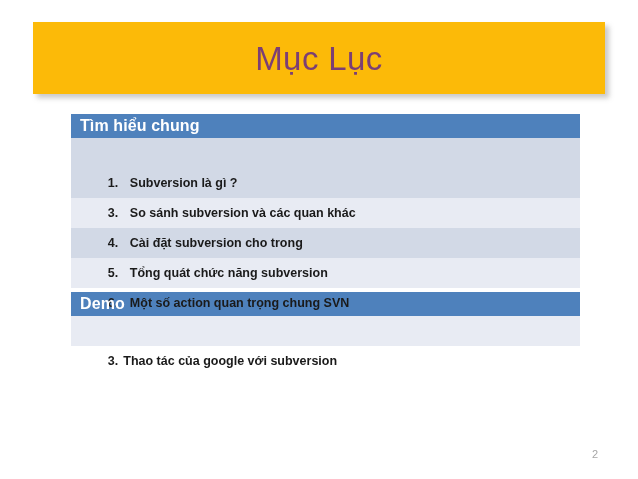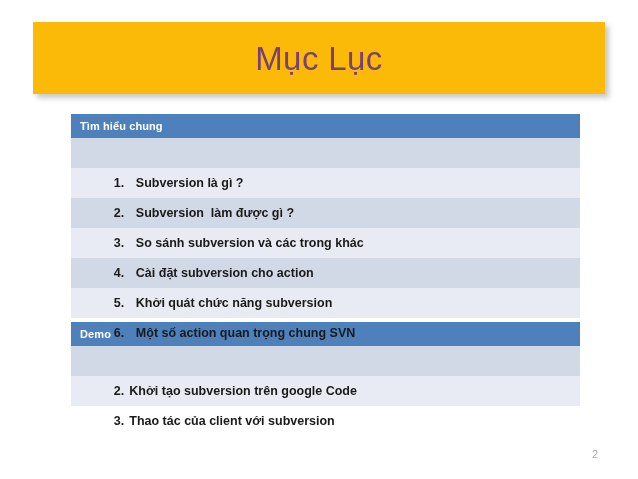--- a/index.html
+++ b/index.html
@@ -57,36 +57,36 @@
 
   .toc-row {
     display: block;
     width: 100%;
     box-sizing: border-box;
   }
 
   .section-header {
     background: #4E81BC;
     color: #FFFFFF;
-    font-size: 11px;
+    font-size: 16px;
     font-weight: bold;
     height: 24px;
     line-height: 24px;
     padding-left: 9px;
     box-sizing: border-box;
     letter-spacing: 0.1px;
   }
 
   .item-row {
     height: 30px;
     line-height: 30px;
     font-size: 12.5px;
     font-weight: bold;
     color: #1A1A1A;
-    padding-left: 22px;
+    padding-left: 16px;
     box-sizing: border-box;
     white-space: pre;
   }
   .item-row.shade-a { background: #D2D9E6; }
   .item-row.shade-b { background: #E8EBF3; }
 
   .num {
     display: inline-block;
     font-weight: bold;
   }
@@ -120,44 +120,38 @@
     <div class="title-text">Mục Lục</div>
   </div>
 
   <div class="toc-table">
 
     <div class="toc-row section-header">Tìm hiểu chung</div>
 
     <div class="toc-row item-row shade-a">
       <span class="num wide">1.</span><span class="label">Subversion là gì ?</span>
     </div>
+    <div class="toc-row item-row shade-a">
+      <span class="num wide">3.</span><span class="label">So sánh subversion và các quan khác</span>
+    </div>
     <div class="toc-row item-row shade-b">
-      <span class="num wide">2.</span><span class="label">Subversion  làm được gì ?</span>
+      <span class="num wide">4.</span><span class="label">Cài đặt subversion cho trong</span>
     </div>
     <div class="toc-row item-row shade-a">
-      <span class="num wide">3.</span><span class="label">So sánh subversion và các trong khác</span>
-    </div>
-    <div class="toc-row item-row shade-b">
-      <span class="num wide">4.</span><span class="label">Cài đặt subversion cho action</span>
-    </div>
-    <div class="toc-row item-row shade-a">
-      <span class="num wide">5.</span><span class="label">Khởi quát chức năng subversion</span>
+      <span class="num wide">5.</span><span class="label">Tổng quát chức năng subversion</span>
     </div>
     <div class="toc-row item-row shade-b">
       <span class="num wide">6.</span><span class="label">Một số action quan trọng chung SVN</span>
     </div>
 
     <div class="section-gap"></div>
 
     <div class="toc-row section-header">Demo</div>
 
-    <div class="toc-row item-row shade-a">
-      <span class="num narrow">2.</span><span class="label">Khởi tạo subversion trên google Code</span>
-    </div>
     <div class="toc-row item-row shade-b">
-      <span class="num narrow">3.</span><span class="label">Thao tác của client với subversion</span>
+      <span class="num narrow">3.</span><span class="label">Thao tác của google với subversion</span>
     </div>
 
   </div>
 
   <div class="page-number">2</div>
 
 </div>
 
 </body></html>

